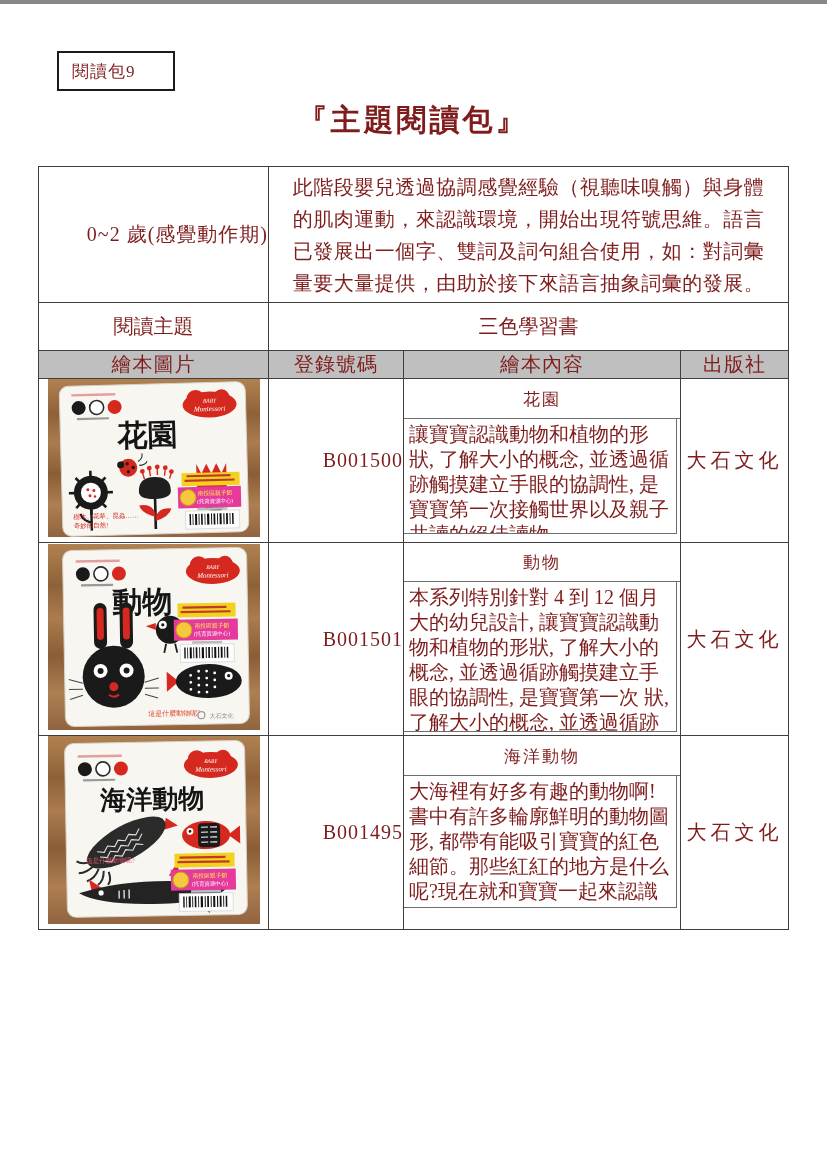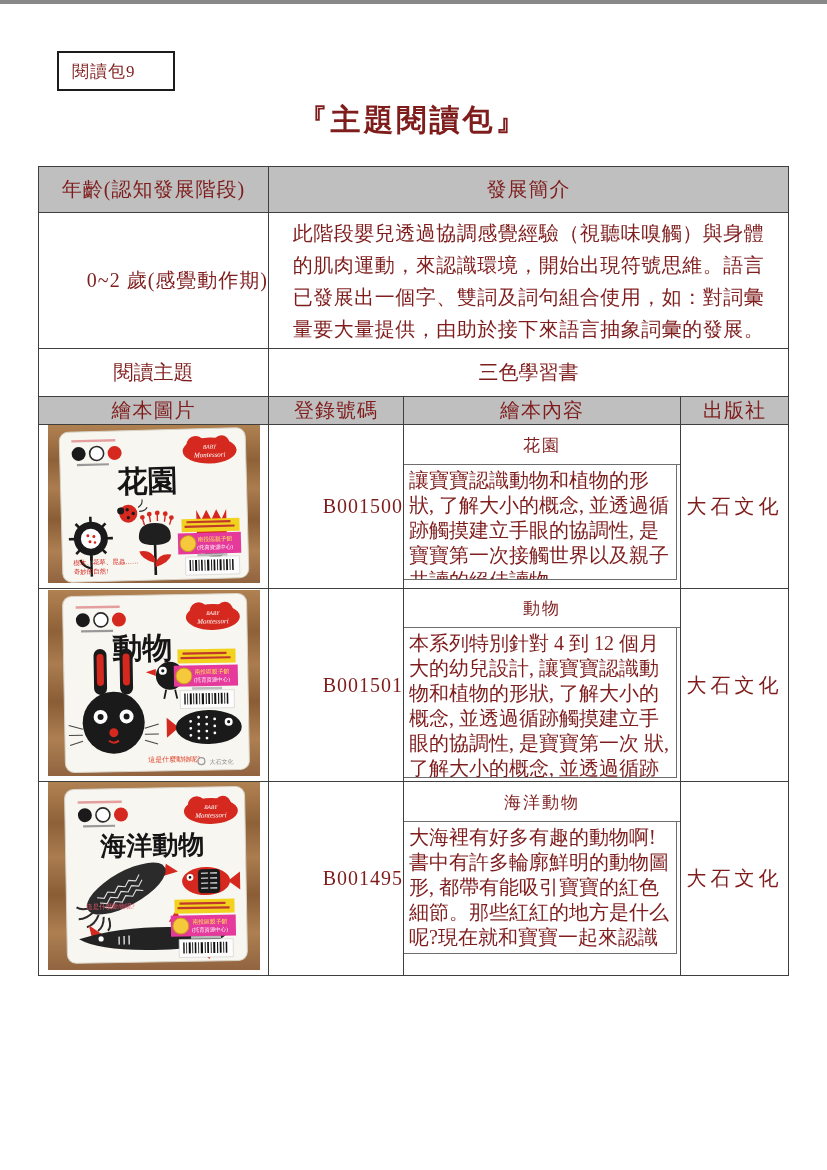--- a/index.html
+++ b/index.html
@@ -106,24 +106,20 @@
 
   <table class="main">
     <colgroup>
         <col style="width:230px">
         <col style="width:135px">
         <col style="width:277px">
         <col style="width:108px">
       </colgroup>
 
     <tbody>
-        <tr style="height:46px">
-      <td class="gray">年齡(認知發展階段)</td>
-      <td class="gray" colspan="3">發展簡介</td>
-    </tr>
 
     <tr style="height:136px">
       <td class="agecell">0~2 歲(感覺動作期)</td>
       <td class="introcell" colspan="3">此階段嬰兒透過協調感覺經驗（視聽味嗅觸）與身體的肌肉運動，來認識環境，開始出現符號思維。語言已發展出一個字、雙詞及詞句組合使用，如：對詞彙量要大量提供，由助於接下來語言抽象詞彙的發展。</td>
     </tr>
 
     <tr style="height:48px">
       <td class="center">閱讀主題</td>
       <td class="center" colspan="3">三色學習書</td>
     </tr>

